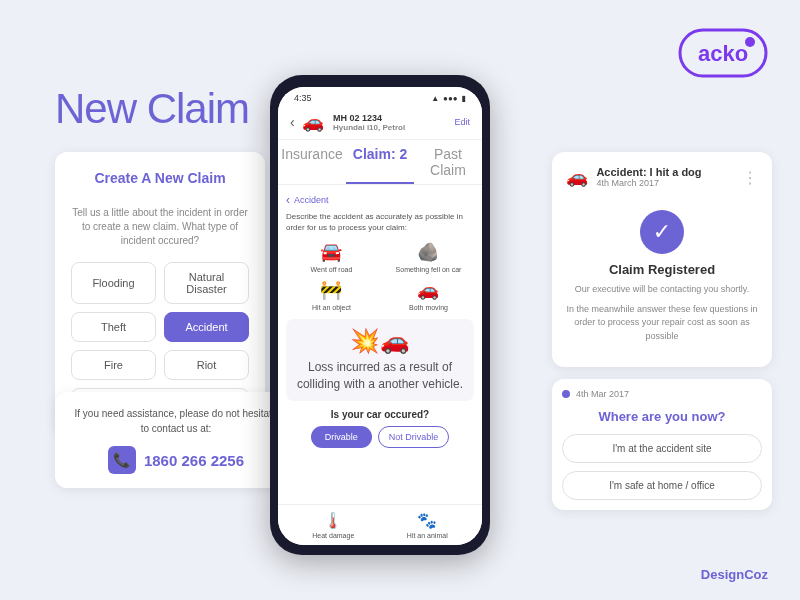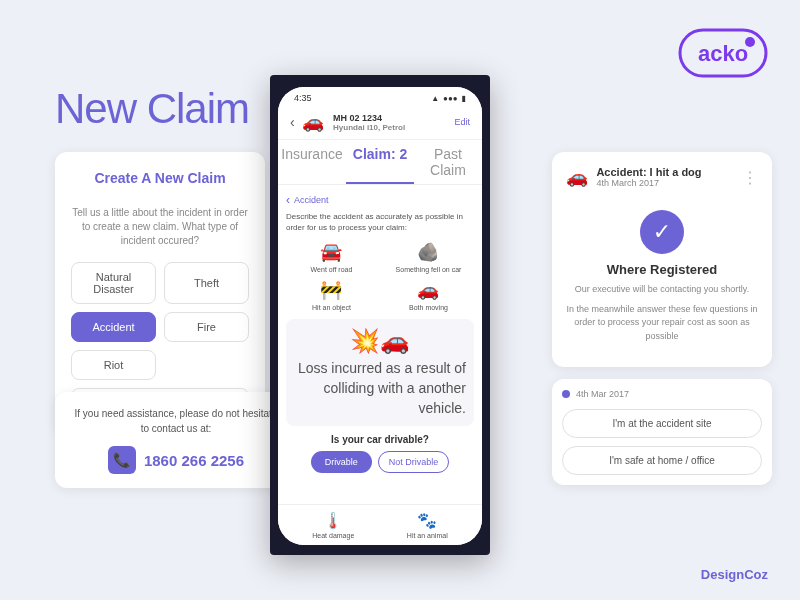--- a/index.html
+++ b/index.html
@@ -126,21 +126,21 @@
     }
 
     
     .phone-mockup {
       position: absolute;
       top: 75px;
       left: 270px;
       width: 220px;
       height: 480px;
       background: #1a1a2e;
-      border-radius: 4px;
+      border-radius: 32px;
       padding: 12px 8px 10px;
       box-shadow: 0 8px 30px rgba(0,0,0,0.3);
     }
     .phone-screen {
       background: #fff;
       border-radius: 26px;
       height: 100%;
       overflow: hidden;
       display: flex;
       flex-direction: column;
@@ -244,24 +244,23 @@
 
     .accident-desc-box {
       background: #f5f5fa;
       border-radius: 8px;
       padding: 8px;
       text-align: center;
       margin-bottom: 8px;
     }
     .accident-desc-box .car-crash { font-size: 24px; margin-bottom: 4px; }
     .accident-desc-box p {
-      font-size: 14px;
+      font-size: 12px;
       color: #555;
       line-height: 1.4;
-      text-align: right;
     }
 
     .drivable-question {
       font-size: 10px;
       font-weight: 600;
       color: #333;
       text-align: center;
       margin-bottom: 6px;
     }
     .drivable-btns {
@@ -424,20 +423,21 @@
     <circle cx="72" cy="14" r="5" fill="#7c3aed"></circle>
   </svg>
 </div>
 
 <h1 class="new-claim-heading">New Claim</h1>
 
 <div class="create-claim-card">
   <div class="create-claim-title">Create A New Claim</div>
   <div class="create-claim-desc">Tell us a little about the incident in order to create a new claim. What type of incident occured?</div>
   <div class="incident-grid">
+    <button class="incident-btn">Flooding</button>
     <button class="incident-btn">Natural Disaster</button>
     <button class="incident-btn">Theft</button>
     <button class="incident-btn active">Accident</button>
     <button class="incident-btn">Fire</button>
     <button class="incident-btn">Riot</button>
     <button class="incident-btn terrorism-btn">Terrorism</button>
   </div>
 </div>
 
 <div class="contact-card">
@@ -494,21 +494,21 @@
         </div>
         <div class="icon-item">
           <span class="icon-emoji">🚗</span>
           <span>Both moving</span>
         </div>
       </div>
       <div class="accident-desc-box">
         <div class="car-crash">💥🚗</div>
         <p>Loss incurred as a result of colliding with a another vehicle.</p>
       </div>
-      <div class="drivable-question">Is your car drivable?</div>
+      <div class="drivable-question">Is your car occured?</div>
       <div class="drivable-btns">
         <button class="btn-drivable">Drivable</button>
         <button class="btn-not-drivable">Not Drivable</button>
       </div>
     </div>
 
     <div class="phone-bottom-icons">
       <div class="bottom-icon-item">
         <span class="bottom-icon-emoji">🌡️</span>
         <span>Heat damage</span>
@@ -529,31 +529,32 @@
         <span class="claim-car-icon">🚗</span>
         <div>
           <div class="claim-title-text">Accident: I hit a dog</div>
           <div class="claim-date">4th March 2017</div>
         </div>
       </div>
       <span class="three-dots">⋮</span>
     </div>
     <div class="registered-section">
       <div class="check-circle">✓</div>
-      <div class="registered-title">Where Registered</div>
+      <div class="registered-title">Claim Registered</div>
       <div class="registered-desc">Our executive will be contacting you shortly.</div>
       <div class="registered-desc" style="margin-top:6px;">In the meanwhile answer these few questions in order to process your repair cost as soon as possible</div>
     </div>
   </div>
 
   <div class="location-card">
     <div class="date-divider">
       <div class="date-dot"></div>
       <span class="date-text">4th Mar 2017</span>
     </div>
+    <div class="location-question">Where are you now?</div>
     <div class="location-option">I'm at the accident site</div>
     <div class="location-option">I'm safe at home / office</div>
   </div>
 </div>
 
 <div class="designcoz">
   <span style="color:#6c63d5; font-weight:700;">D</span><span>esignCoz</span>
 </div>
 
 </body></html>

